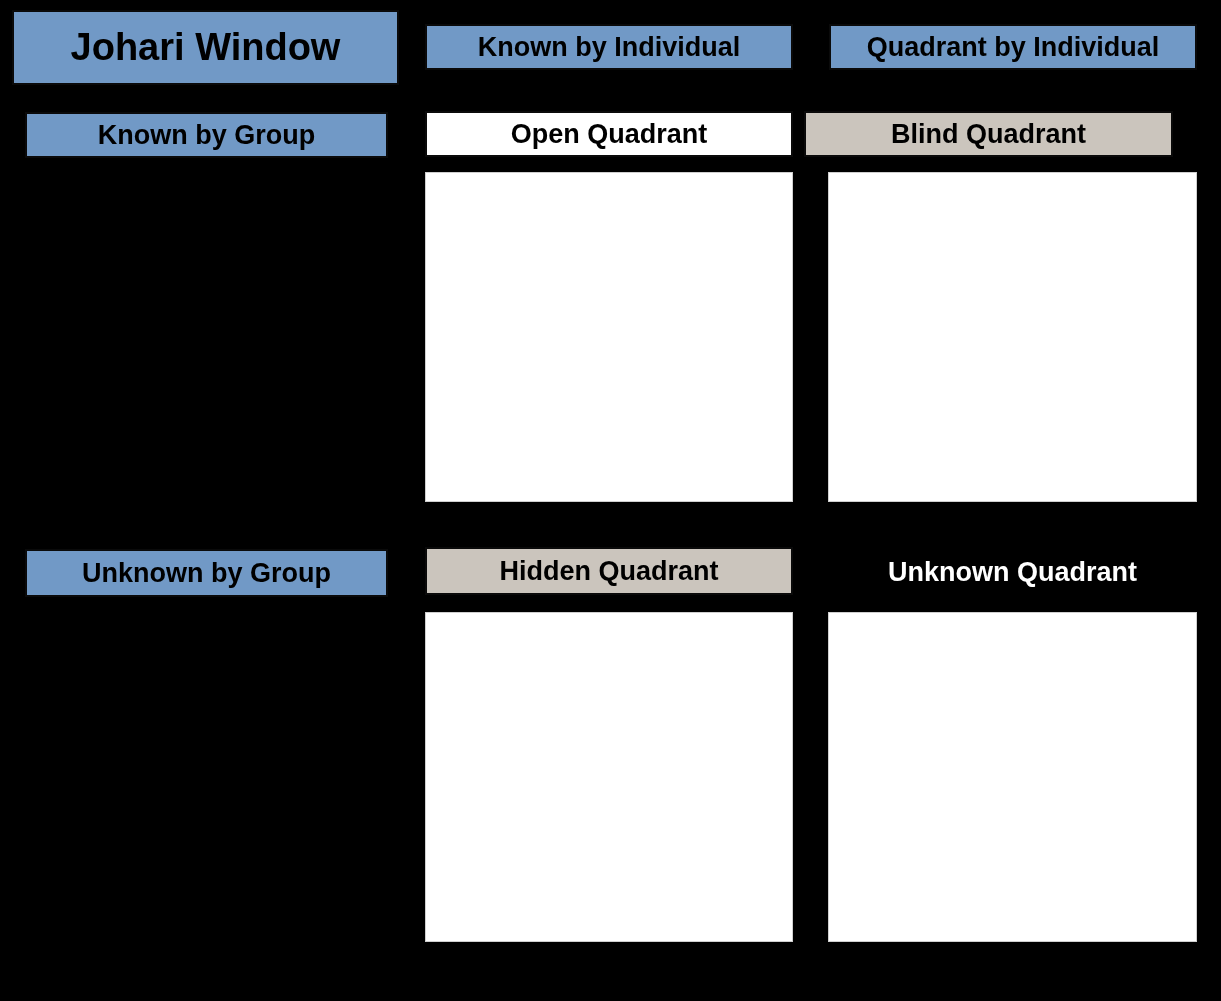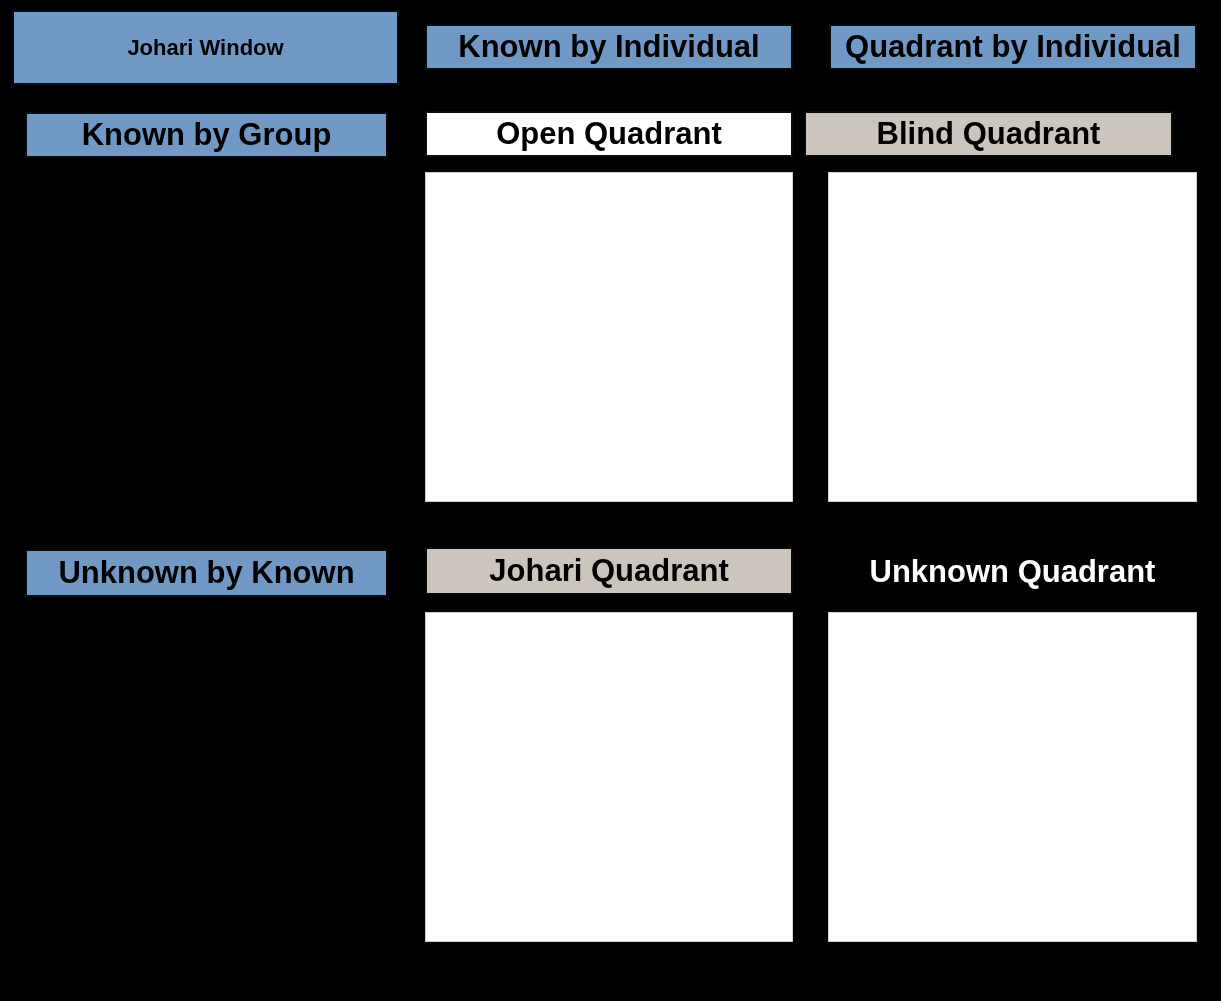--- a/index.html
+++ b/index.html
@@ -13,21 +13,21 @@
     position: relative;
     font-family: "Liberation Sans", sans-serif;
     overflow: hidden;
   }
   .bar {
     position: absolute;
     display: flex;
     align-items: center;
     justify-content: center;
     font-weight: 700;
-    font-size: 31px;
+    font-size: 27px;
     letter-spacing: 0px;
     box-sizing: border-box;
     text-align: center;
     white-space: nowrap;
   }
   .bar-blue {
     background: var(--blue, #7199c6);
     color: #000000;
     border: 2px solid #0a0a0a;
   }
@@ -40,21 +40,21 @@
     background: var(--gray, #cbc5bd);
     color: #000000;
     border: 2px solid #0a0a0a;
   }
   .bar-none {
     background: transparent;
     color: #ffffff;
   }
   .title-bar {
     left: 12px; top: 10px; width: 387px; height: 75px;
-    font-size: 22px;
+    font-size: 38px;
   }
   .col-header-1 { left: 425px; top: 24px; width: 368px; height: 46px; }
   .col-header-2 { left: 829px; top: 24px; width: 368px; height: 46px; }
   .row-header-1 { left: 25px;  top: 112px; width: 363px; height: 46px; text-align: right; }
   .row-header-2 { left: 25px;  top: 549px; width: 363px; height: 48px; }
   .q-label-open    { left: 425px; top: 111px; width: 368px; height: 46px; justify-content: center; }
   .q-label-blind   { left: 804px; top: 111px; width: 369px; height: 46px; }
   .q-label-hidden  { left: 425px; top: 547px; width: 368px; height: 48px; }
   .q-label-unknown { left: 828px; top: 549px; width: 369px; height: 46px; text-align: center; }
   .q-box {
@@ -81,33 +81,33 @@
 
 <div class="bar bar-blue col-header-2">
   <span>Quadrant by Individual</span>
 </div>
 
 <div class="bar bar-blue row-header-1">
   <span>Known by Group</span>
 </div>
 
 <div class="bar bar-blue row-header-2">
-  <span>Unknown by Known</span>
+  <span>Unknown by Group</span>
 </div>
 
 <div class="bar bar-white q-label-open">
   <span>Open Quadrant</span>
 </div>
 
 <div class="bar bar-gray q-label-blind">
   <span>Blind Quadrant</span>
 </div>
 
 <div class="bar bar-gray q-label-hidden">
-  <span>Johari Quadrant</span>
+  <span>Hidden Quadrant</span>
 </div>
 
 <div class="bar bar-none q-label-unknown">
   <span>Unknown Quadrant</span>
 </div>
 
 <div class="q-box q-box-open"></div>
 
 <div class="q-box q-box-blind"></div>
 

